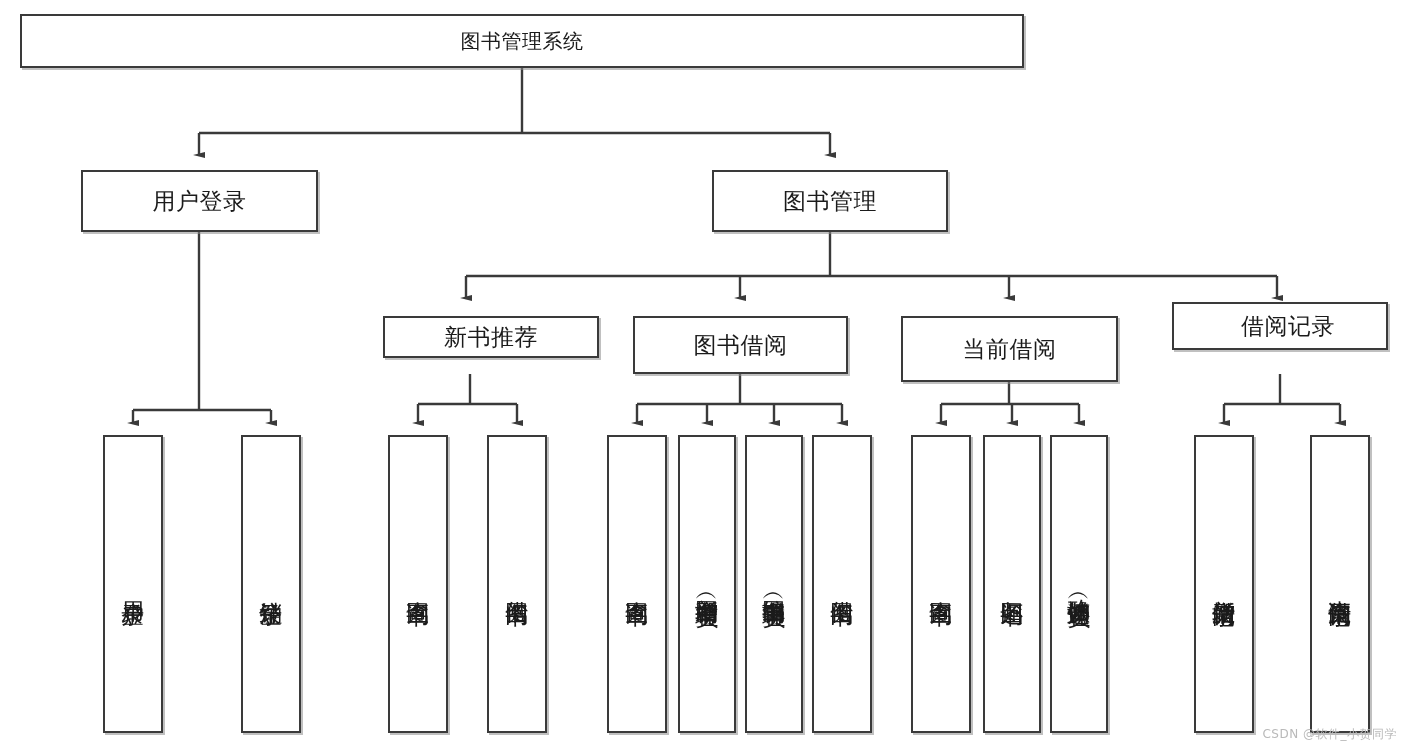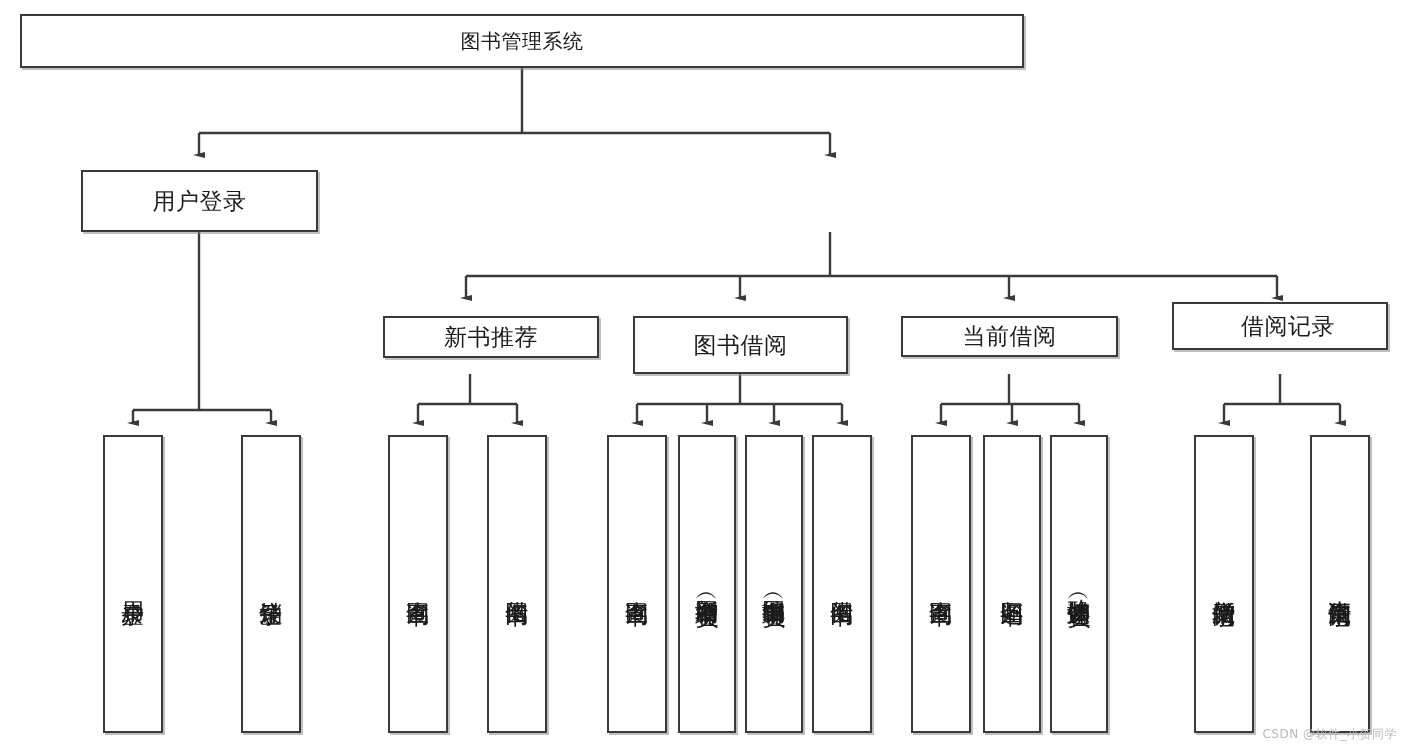--- a/index.html
+++ b/index.html
@@ -138,28 +138,31 @@
     </g>
   </svg>
 
   <div class="node-box root-box" style="left:20px; top:14px; width:1004px; height:54px;">
     <span class="node-label-h">图书管理系统</span>
   </div>
 
   <div class="node-box" style="left:81px; top:170px; width:237px; height:62px;">
     <span class="node-label-h">用户登录</span>
   </div>
+  <div class="node-box" style="left:712px; top:170px; width:236px; height:62px;">
+    <span class="node-label-h">图书管理</span>
+  </div>
 
   <div class="node-box" style="left:383px; top:316px; width:216px; height:42px;">
     <span class="node-label-h">新书推荐</span>
   </div>
   <div class="node-box" style="left:633px; top:316px; width:215px; height:58px;">
     <span class="node-label-h">图书借阅</span>
   </div>
-  <div class="node-box" style="left:901px; top:316px; width:217px; height:41px;">
+  <div class="node-box" style="left:901px; top:316px; width:217px; height:66px;">
     <span class="node-label-h">当前借阅</span>
   </div>
   <div class="node-box" style="left:1172px; top:302px; width:216px; height:48px;padding-left:16px;">
     <span class="node-label-h">借阅记录</span>
   </div>
 
   <div class="node-box leaf-box" style="left:103px; top:435px; width:60px; height:298px;">
     <span class="node-label-v">用户登录</span>
   </div>
   <div class="node-box leaf-box" style="left:241px; top:435px; width:60px; height:298px;">

